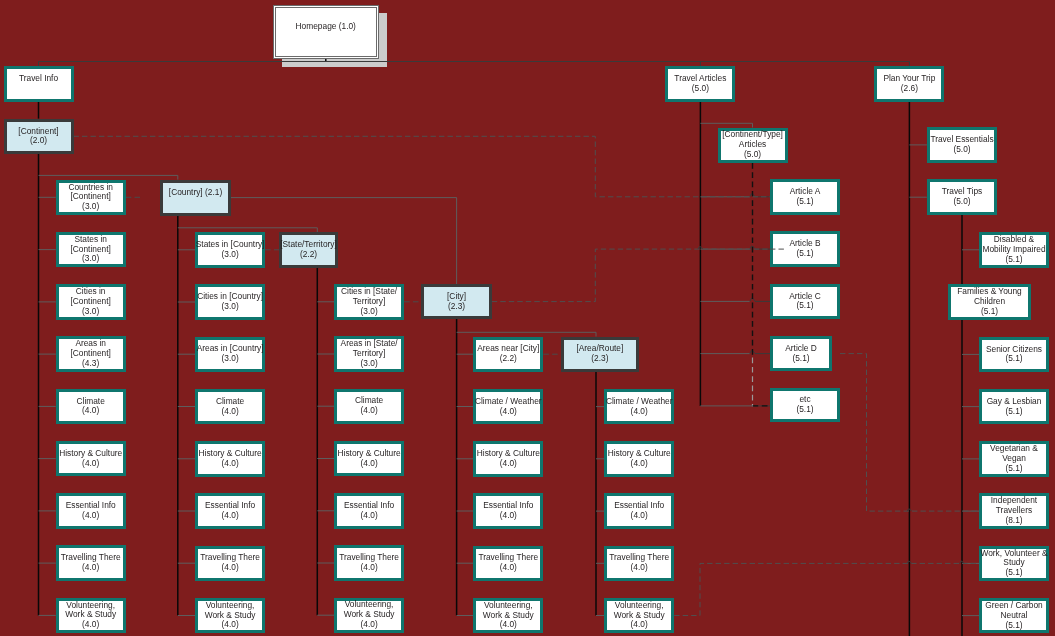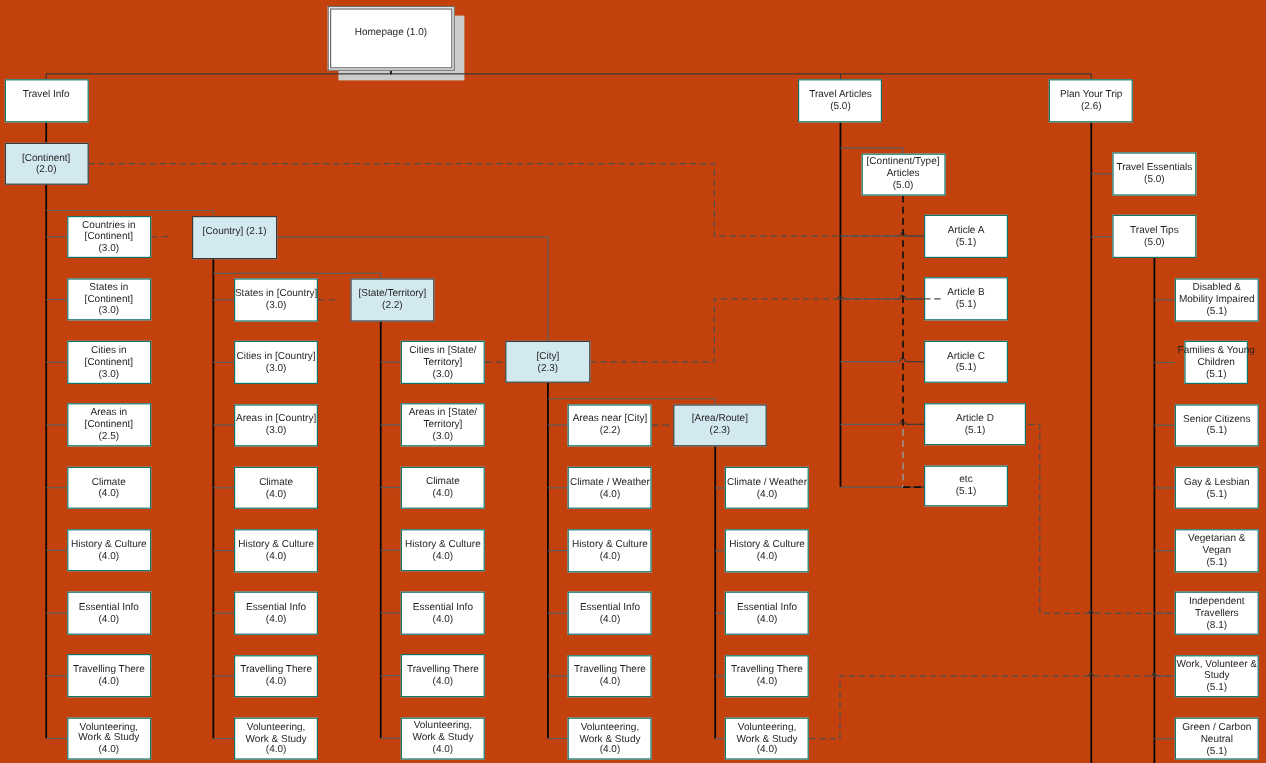--- a/index.html
+++ b/index.html
@@ -1,33 +1,33 @@
 <!DOCTYPE html>
 <html><head>
 <meta charset="utf-8">
 <title>Site Map Diagram</title>
 <style>
   html,body{margin:0;padding:0;background:#ffffff;}
   body{width:1055px;height:636px;overflow:hidden;
        font-family:"Liberation Sans","DejaVu Sans",sans-serif;
        -webkit-font-smoothing:antialiased;}
-  #stage{position:relative;width:1055px;height:636px;background:#c2410c;}
+  #stage{position:relative;width:1055px;height:636px;background:#7f1d1d;}
   svg#links,svg#links-over{position:absolute;left:0;top:0;width:1055px;height:636px;overflow:visible;pointer-events:none;}
   svg#links line, svg#links polyline, svg#links-over line, svg#links-over polyline{fill:none;}
   .k0{stroke:#3a3a3a;stroke-width:1;}
   .k1{stroke:#5d5d5d;stroke-width:1;}
   .k2{stroke:#080808;stroke-width:1.5;}
   .dash{stroke:#4f4f4f;stroke-width:1;stroke-dasharray:5.4 3.1;}
   .dash2{stroke:#111;stroke-width:1.4;stroke-dasharray:5.7 3.6;}
   .dashs{stroke:#4a4a4a;stroke-width:1;stroke-dasharray:5.6 3.2;}
   .dashhop{stroke:#3b3b3b;stroke-width:1;}
   .dash3{stroke:#9a9a9a;stroke-width:1.2;stroke-dasharray:5.7 3.6;}
   .node{position:absolute;box-sizing:border-box;display:flex;align-items:center;
         justify-content:center;text-align:center;font-size:8.35px;line-height:9.85px;
-        color:#231f20;border:1px solid #0f766e;background:#ffffff;}
+        color:#231f20;border:3px solid #0f766e;background:#ffffff;}
   .node.tpl{background:#d2e9f0;border-color:#3a3a3a;}
   .node .lbl{padding:0;white-space:pre;min-height:19.7px;}
   .node.root{border:1px solid #6b6b6b;background:#ffffff;}
   .node.root::before{content:"";position:absolute;left:1px;top:1px;right:1px;bottom:1px;
              border:1px solid #6b6b6b;pointer-events:none;}
   .rootshadow{position:absolute;background:#cccccc;}
 </style>
 </head>
 <body>
 
@@ -141,21 +141,21 @@
       <span class="lbl">Plan Your Trip
 (2.6)</span>
     </div>
 <div class="node tpl" style="left:3.5px;top:118.6px;width:70.0px;height:35.5px">
       <span class="lbl">[Continent]
 (2.0)</span>
     </div>
 <div class="node tpl" style="left:160px;top:179.6px;width:71.0px;height:36.0px">
       <span class="lbl">[Country] (2.1)</span>
     </div>
-<div class="node tpl" style="left:292px;top:232.0px;width:70.0px;height:35.5px">
+<div class="node tpl" style="left:279px;top:232.0px;width:59px;height:35.5px">
       <span class="lbl">[State/Territory]
 (2.2)</span>
     </div>
 <div class="node tpl" style="left:421.3px;top:284.1px;width:70.5px;height:35.0px">
       <span class="lbl">[City]
 (2.3)</span>
     </div>
 <div class="node tpl" style="left:560.9px;top:336.5px;width:78px;height:35.3px">
       <span class="lbl">[Area/Route]
 (2.3)</span>
@@ -176,21 +176,21 @@
 (3.0)</span>
     </div>
 <div class="node" style="left:55.7px;top:284.1px;width:70.0px;height:35.5px">
       <span class="lbl">Cities in
 [Continent]
 (3.0)</span>
     </div>
 <div class="node" style="left:55.7px;top:336.4px;width:70.0px;height:35.5px">
       <span class="lbl">Areas in
 [Continent]
-(2.5)</span>
+(4.3)</span>
     </div>
 <div class="node" style="left:55.7px;top:388.6px;width:70.0px;height:35.5px">
       <span class="lbl">Climate
 (4.0)</span>
     </div>
 <div class="node" style="left:55.7px;top:440.9px;width:70.0px;height:35.5px">
       <span class="lbl">History &amp; Culture
 (4.0)</span>
     </div>
 <div class="node" style="left:55.7px;top:493.1px;width:70.0px;height:35.5px">
@@ -321,42 +321,42 @@
 (5.1)</span>
     </div>
 <div class="node" style="left:770.0px;top:231.3px;width:70.0px;height:35.5px">
       <span class="lbl">Article B
 (5.1)</span>
     </div>
 <div class="node" style="left:770.0px;top:283.6px;width:70.0px;height:35.5px">
       <span class="lbl">Article C
 (5.1)</span>
     </div>
-<div class="node" style="left:770.0px;top:335.9px;width:85px;height:35.5px">
+<div class="node" style="left:770.0px;top:335.9px;width:62px;height:35.5px">
       <span class="lbl">Article D
 (5.1)</span>
     </div>
 <div class="node" style="left:770.0px;top:388.1px;width:70.0px;height:34px">
       <span class="lbl">etc
 (5.1)</span>
     </div>
 <div class="node" style="left:926.8px;top:127.2px;width:70.4px;height:35.5px">
       <span class="lbl">Travel Essentials
 (5.0)</span>
     </div>
 <div class="node" style="left:926.8px;top:179.4px;width:70.4px;height:35.5px">
       <span class="lbl">Travel Tips
 (5.0)</span>
     </div>
 <div class="node" style="left:979.1px;top:232.1px;width:69.8px;height:35.5px">
       <span class="lbl">Disabled &amp;
 Mobility Impaired
 (5.1)</span>
     </div>
-<div class="node" style="left:987px;top:284.4px;width:53px;height:35.5px">
+<div class="node" style="left:948px;top:284.4px;width:83px;height:35.5px">
       <span class="lbl">Families &amp; Young
 Children
 (5.1)</span>
     </div>
 <div class="node" style="left:979.1px;top:336.6px;width:69.8px;height:35.5px">
       <span class="lbl">Senior Citizens
 (5.1)</span>
     </div>
 <div class="node" style="left:979.1px;top:388.9px;width:69.8px;height:35.5px">
       <span class="lbl">Gay &amp; Lesbian

